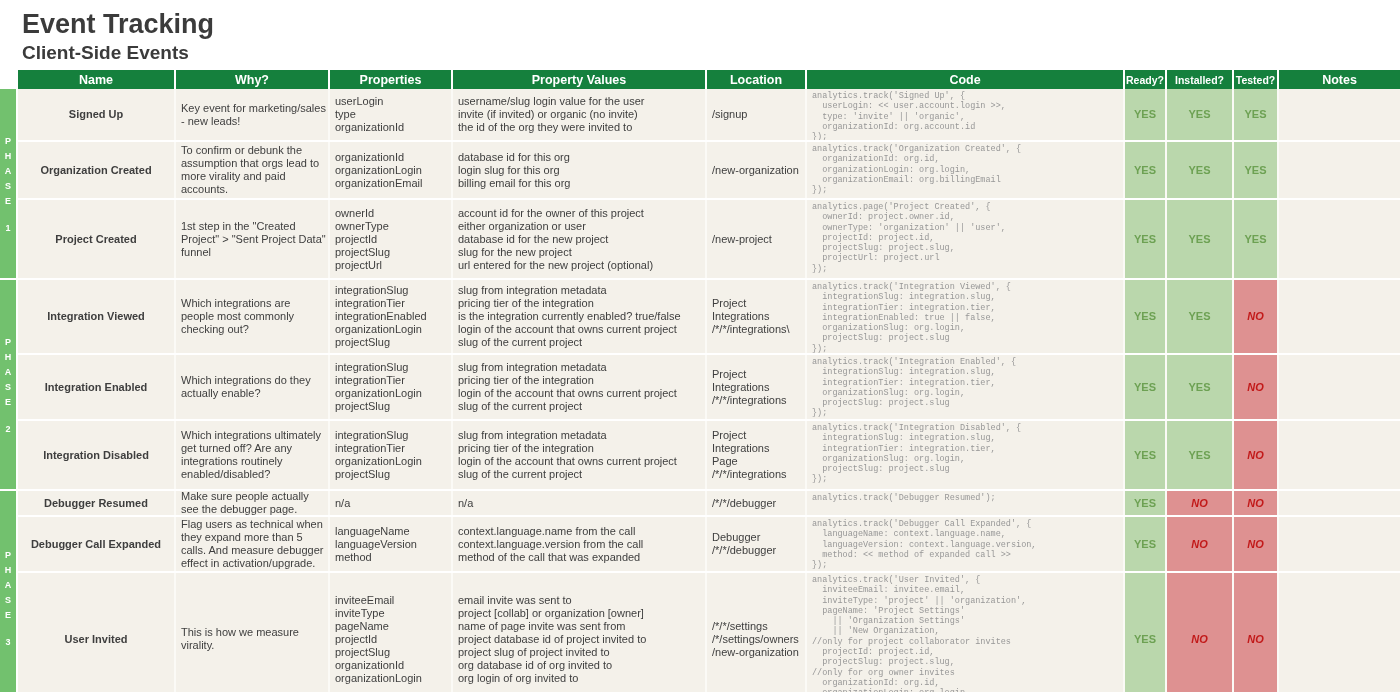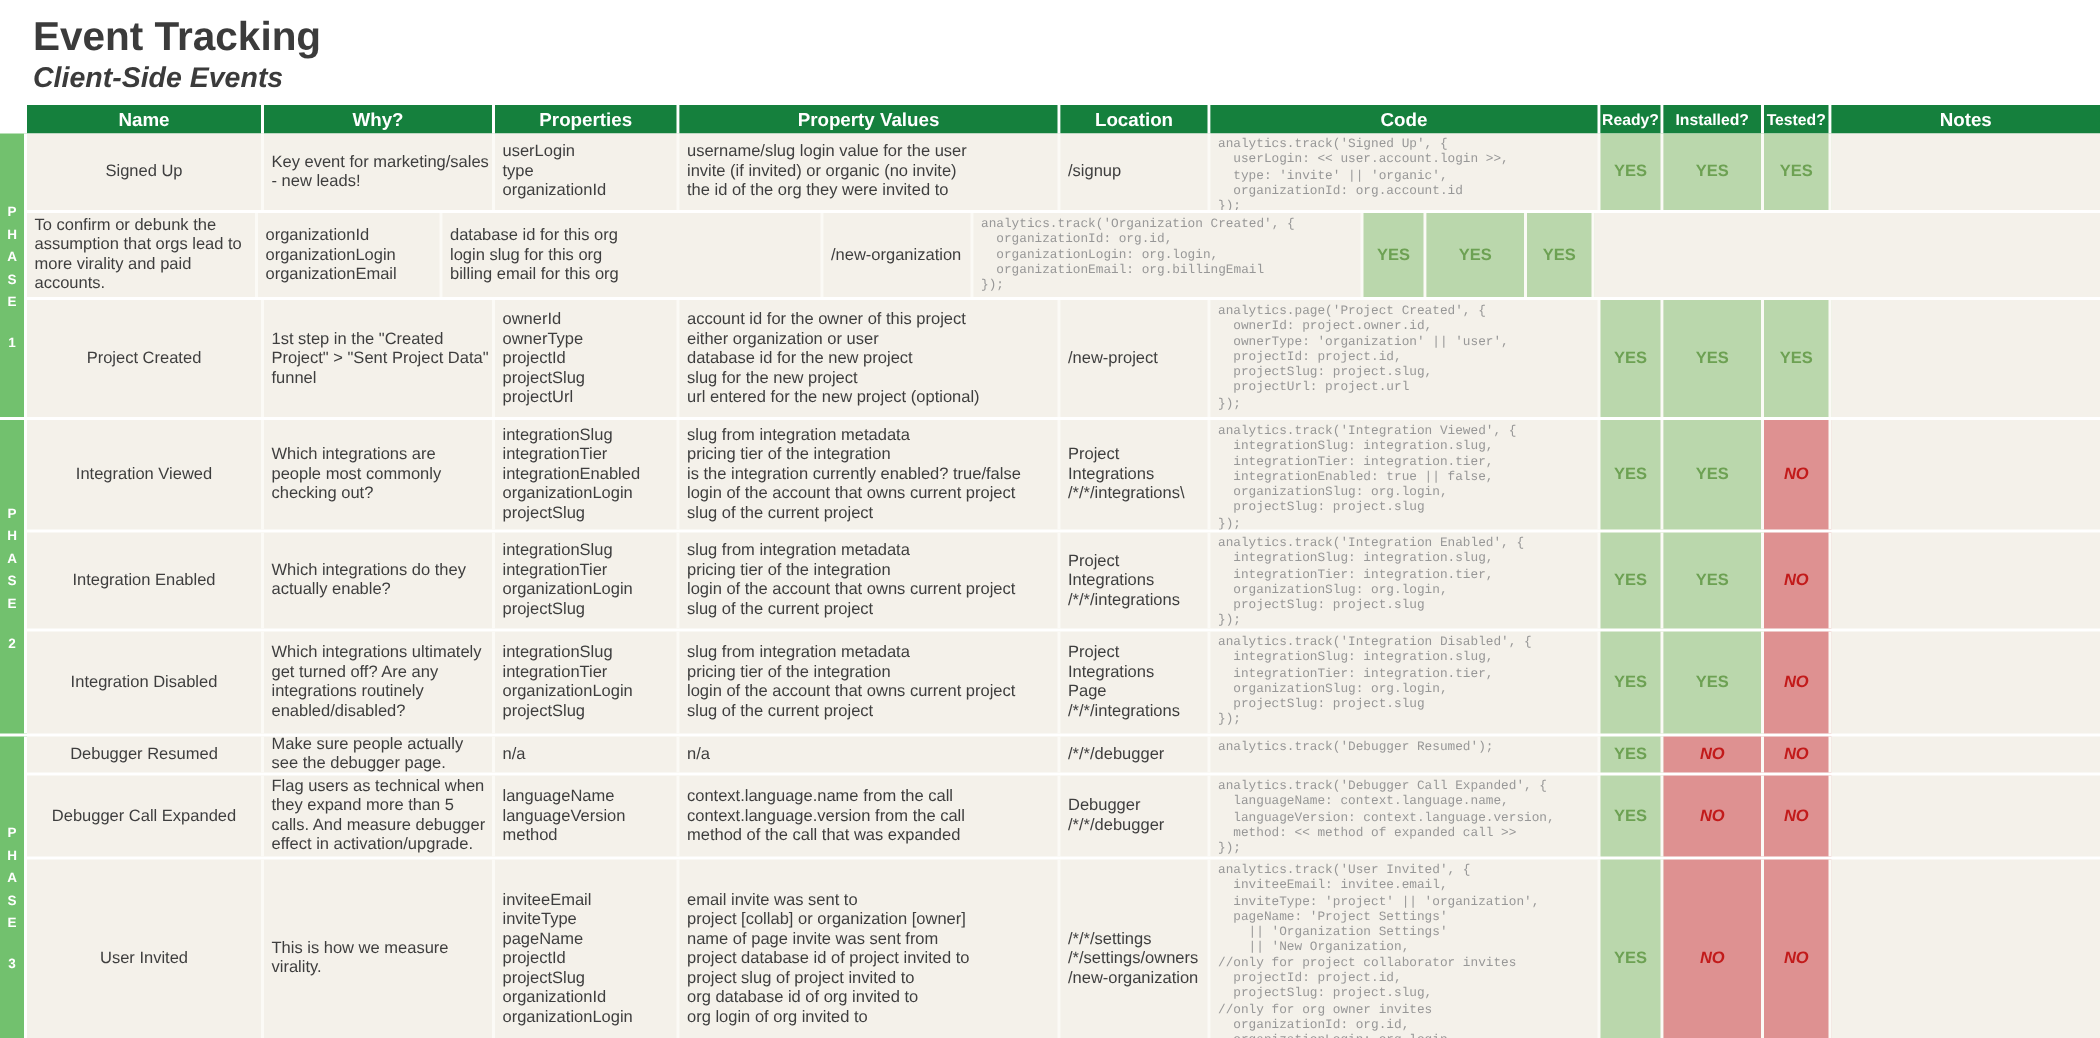--- a/index.html
+++ b/index.html
@@ -1,48 +1,48 @@
 <!DOCTYPE html>
 <html><head>
 <meta charset="utf-8">
 <style>
   * { margin:0; padding:0; box-sizing:border-box; }
   html,body { width:1400px; height:692px; overflow:hidden; background:#fff;
     font-family:"Liberation Sans", sans-serif; }
 
   .titlebar { padding:9px 0 0 22px; background:#fff; height:70px; }
   .title { font-size:27px; font-weight:bold; color:#3b3b3b; line-height:30px; }
-  .subtitle { font-size:19px; font-weight:bold; color:#3b3b3b; line-height:23px; margin-top:2px;font-style:italic; }
+  .subtitle { font-size:19px; font-weight:bold; color:#3b3b3b; line-height:23px; margin-top:2px; }
 
   .hdr { display:flex; margin-left:18px; height:19px; }
   .hdr .hcell { background:#15803d; color:#fff; font-weight:bold; font-size:12.5px;
     display:flex; align-items:center; justify-content:center;
     border-right:2px solid #fff; line-height:12px; }
   .hdr .hcell:last-child { border-right:none; }
   .hdr .small { font-size:10.5px; }
 
   .c-name{width:158px}.c-why{width:154px}.c-props{width:123px}.c-vals{width:254px}
-  .c-loc{width:100px}.c-code{width:260px}.c-ready{width:42px}.c-inst{width:67px}
+  .c-loc{width:100px}.c-code{width:318px}.c-ready{width:42px}.c-inst{width:67px}
   .c-test{width:45px}.c-notes{width:105px;flex:1}
 
   .phase { display:flex; border-bottom:2px solid #fff; }
   .pbar { width:18px; background:#72c16e; border-right:2px solid #fff;
     display:flex; flex-direction:column; align-items:center; justify-content:center;
     color:#fff; font-weight:bold; font-size:9px; }
   .pletters { white-space:pre; line-height:15px; text-align:center; }
   .pnum { margin-top:13px; line-height:12px; }
   .rows { flex:1; display:flex; flex-direction:column; }
 
   .row { display:flex; border-bottom:2px solid #fff; }
   .row:last-child { border-bottom:none; }
   .cell { background:#f4f1ea; border-right:2px solid #fbfaf6; display:flex;
     align-items:center; font-size:11px; color:#3e3e3e; line-height:13px;
     padding:2px 2px 2px 5px; overflow:hidden; }
   .cell:last-child { border-right:none; }
-  .name { font-weight:normal; justify-content:center; text-align:center; padding:2px; }
+  .name { font-weight:bold; justify-content:center; text-align:center; padding:2px; }
   .pre { white-space:pre-line; overflow-wrap:anywhere; }
   .code { font-family:"Liberation Mono","DejaVu Sans Mono",monospace; font-size:8.5px;
     line-height:10.3px; color:#979797; white-space:pre; align-items:flex-start;
     padding-top:2px; }
   .status { font-weight:bold; font-size:11px; justify-content:center; text-align:center; padding:2px; }
   .yes { background:#bad7ac; color:#6da153; }
   .no  { background:#de9191; color:#c21a1a;font-style:italic; }
 
   .r1{height:53px}.r2{height:58px}.r3{height:78px}
   .r4{height:75px}.r5{height:66px}.r6{height:68px}
@@ -93,20 +93,21 @@
   userLogin: &lt;&lt; user.account.login &gt;&gt;,
   type: 'invite' || 'organic',
   organizationId: org.account.id
 });</div>
       <div class="cell c-ready status yes">YES</div>
       <div class="cell c-inst status yes">YES</div>
       <div class="cell c-test status yes">YES</div>
       <div class="cell c-notes"></div>
     </div>
     <div class="row r2">
+      <div class="cell c-name name">Organization Created</div>
       <div class="cell c-why">To confirm or debunk the assumption that orgs lead to more virality and paid accounts.</div>
       <div class="cell c-props pre">organizationId
 organizationLogin
 organizationEmail</div>
       <div class="cell c-vals pre">database id for this org
 login slug for this org
 billing email for this org</div>
       <div class="cell c-loc pre">/new-organization</div>
       <div class="cell c-code code">analytics.track('Organization Created', {
   organizationId: org.id,

